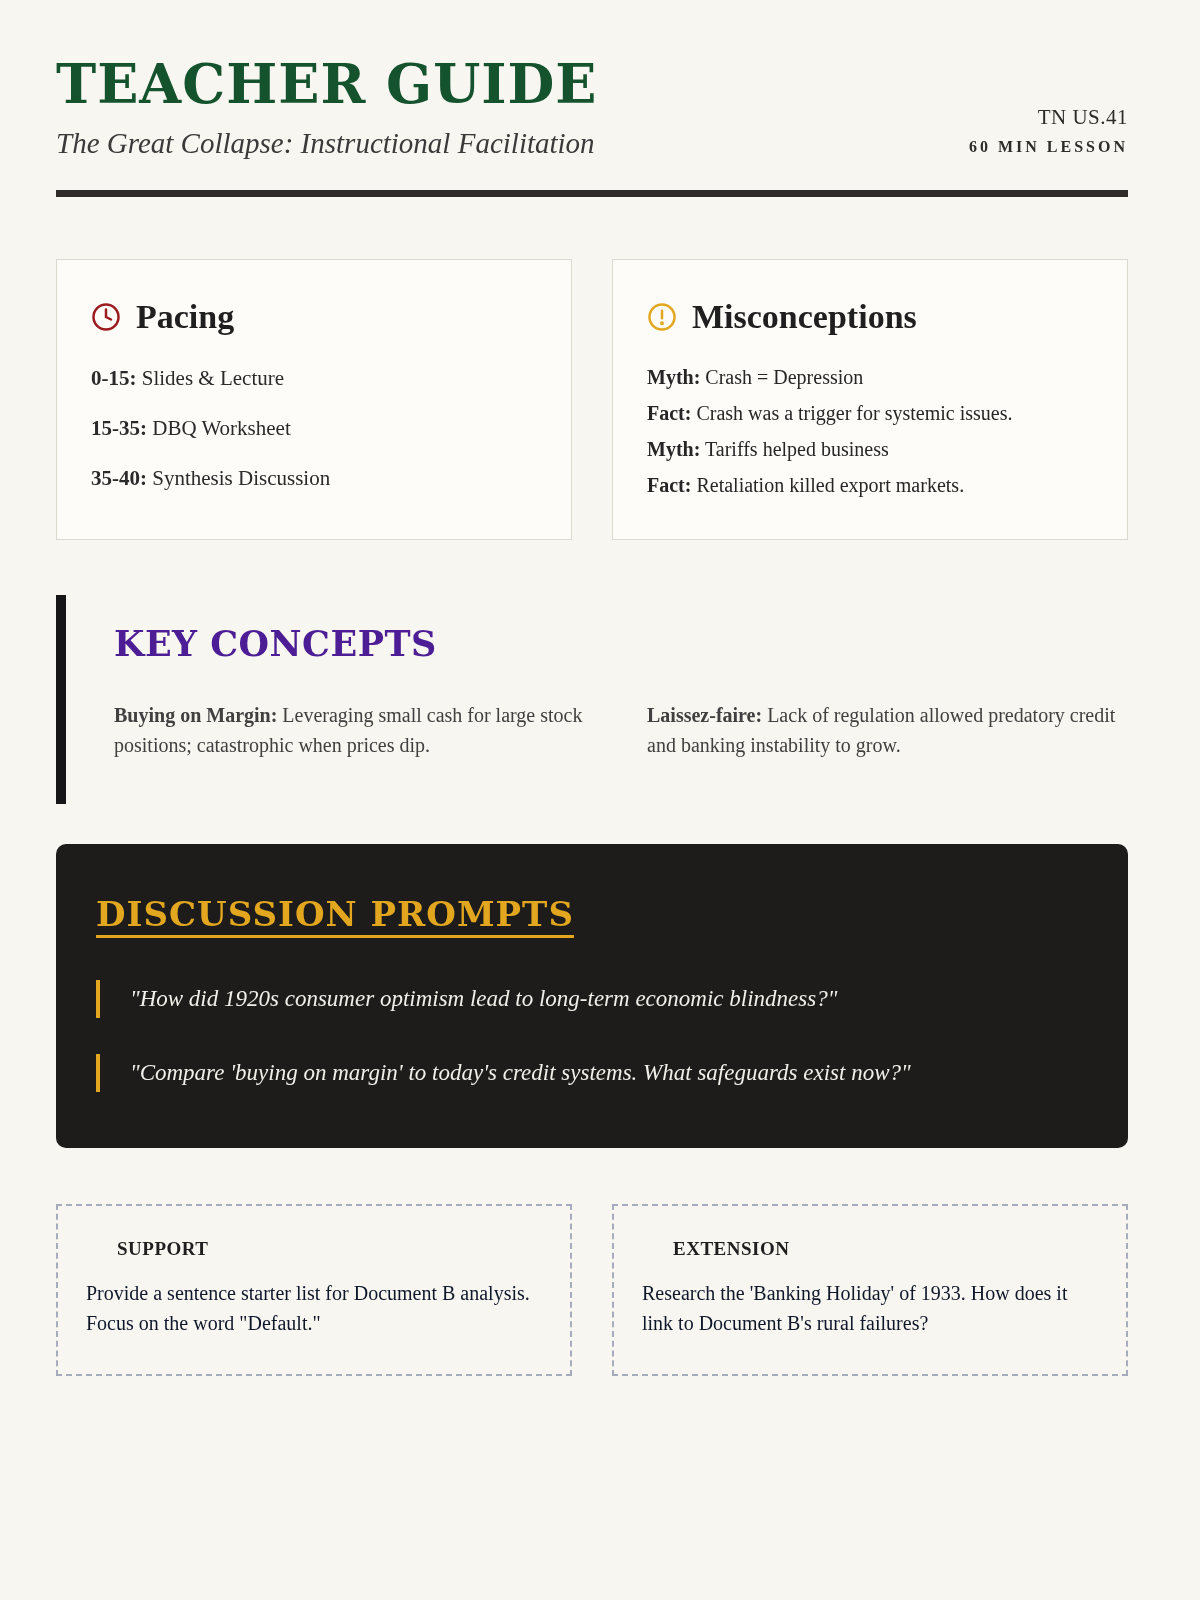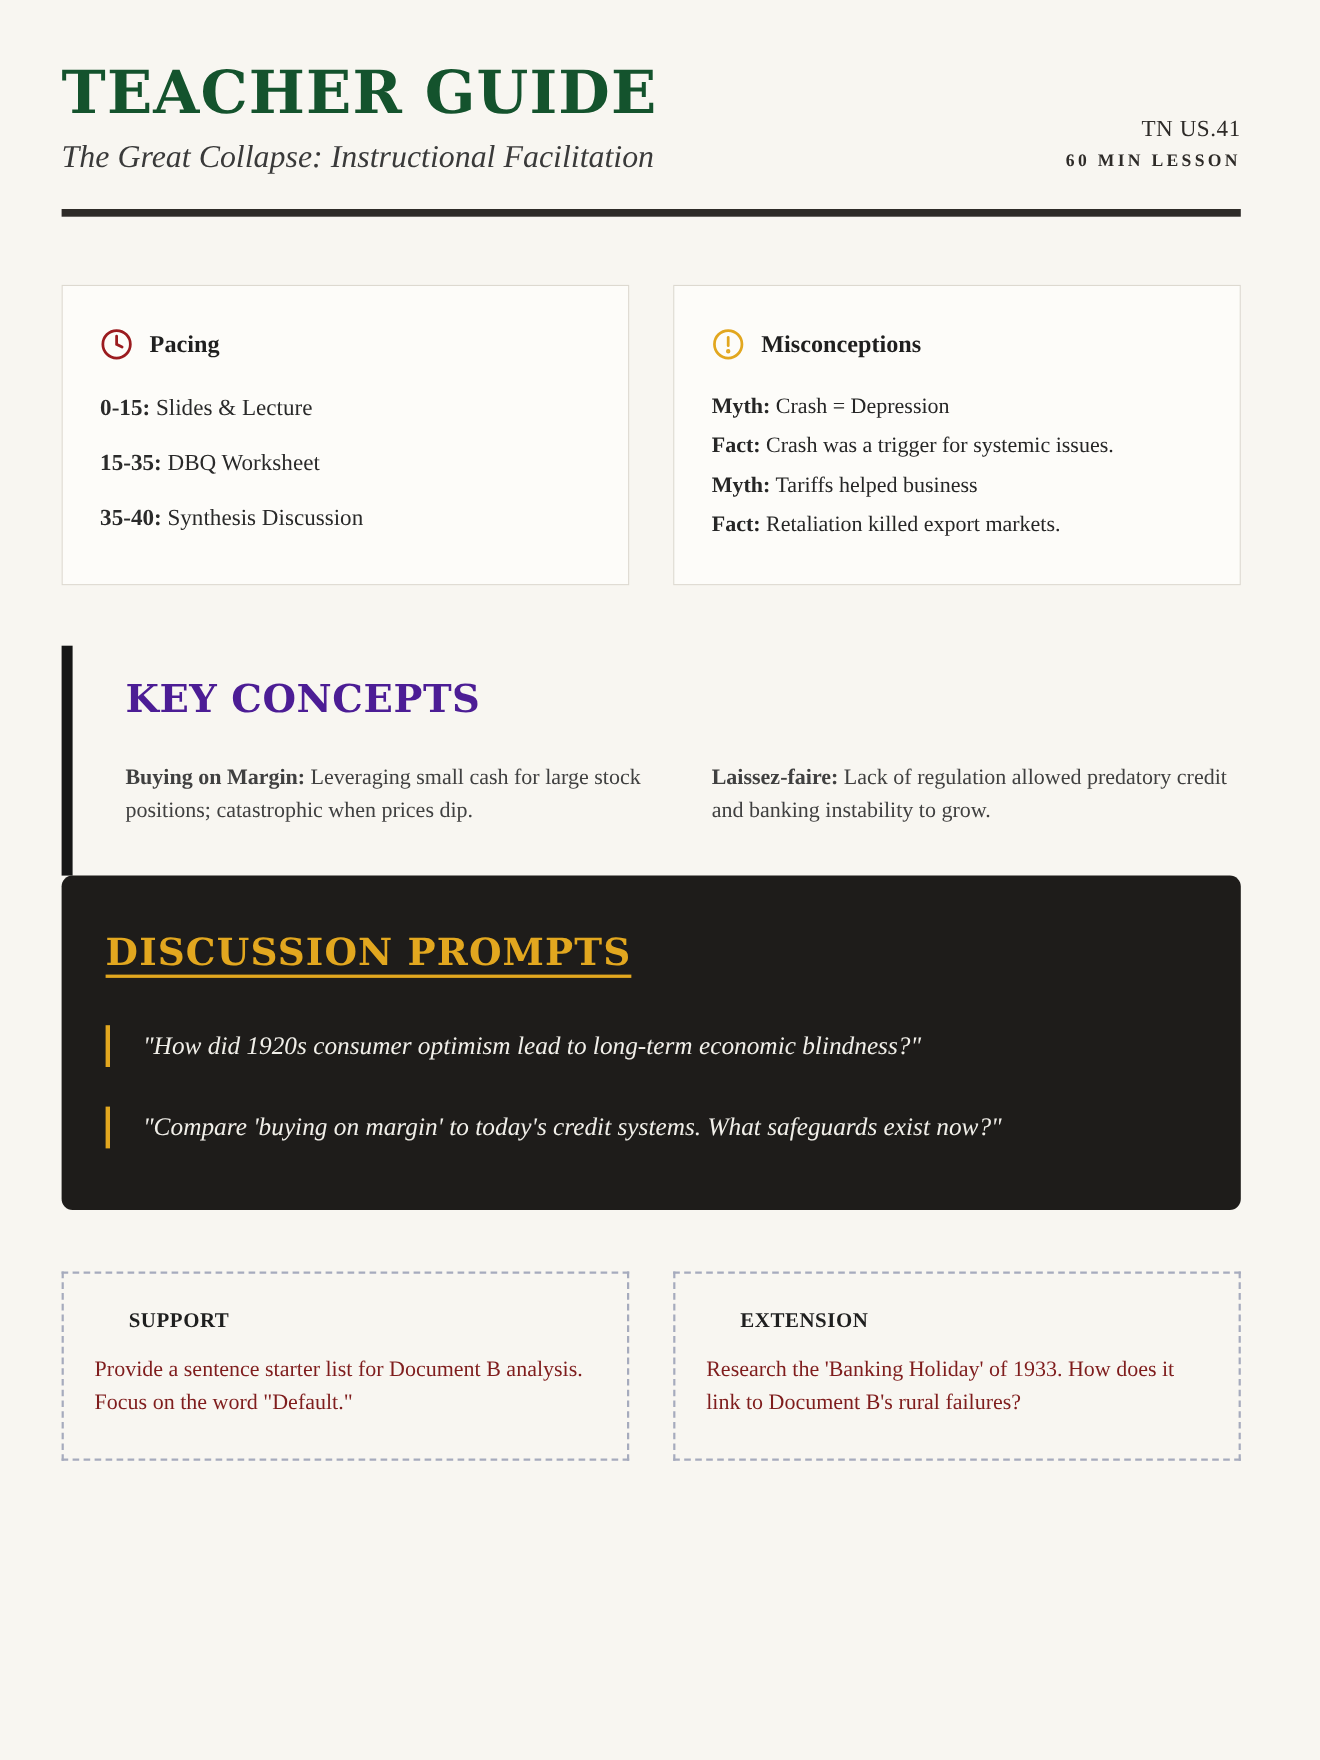--- a/index.html
+++ b/index.html
@@ -37,21 +37,21 @@
 
   
   .boxes-row { display: flex; gap: 40px; margin-top: 62px; }
   .info-box {
     flex: 1;
     background: #fdfcf9;
     border: 1px solid #ddd9d0;
     padding: 38px 34px 42px 34px;
   }
   .box-heading-row { display: flex; align-items: center; gap: 15px; margin-bottom: 30px; }
-  .box-heading { font-size: 22px; font-weight: 700; color: #1f1f1f; }
+  .box-heading { font-size: 34px; font-weight: 700; color: #1f1f1f; }
   .icon { display: inline-flex; width: 30px; height: 30px; }
 
   .pacing-item { font-size: 21px; margin-bottom: 25px; color: #2a2a2a; }
   .pacing-item:last-child { margin-bottom: 0; }
   .pacing-item strong { font-weight: 700; }
 
   .myth-item { font-size: 20px; margin-bottom: 13px; color: #262626; }
   .myth-item:last-child { margin-bottom: 0; }
   .myth-item strong { font-weight: 700; }
 
@@ -67,20 +67,21 @@
     font-weight: 700;
     color: #4c1d95;
     letter-spacing: 0.5px;
   }
   .concepts-row { display: flex; gap: 52px; margin-top: 36px; }
   .concept { flex: 1; font-size: 20px; line-height: 1.5; color: #404040; }
   .concept strong { font-weight: 700; }
 
   
   .discussion {
+    margin-top: 40px;
     background: #1e1c1a;
     border-radius: 10px;
     padding: 50px 45px 56px 40px;
   }
   .discussion-heading {
     font-family: "DejaVu Serif", "Liberation Serif", serif;
     display: inline-block;
     font-size: 34px;
     font-weight: 700;
     color: #e2a71f;
@@ -108,21 +109,21 @@
     background: transparent;
   }
   .note-heading {
     font-size: 19px;
     font-weight: 700;
     letter-spacing: 0.5px;
     color: #1f1f1f;
     margin-bottom: 18px;
     margin-left: 31px;
   }
-  .note-text { font-size: 20px; line-height: 1.5; color: #7f1d1d; }
+  .note-text { font-size: 20px; line-height: 1.5; color: #0f172a; }
 </style>
 </head>
 <body>
 
 <div class="page">
 
   <header class="header">
     <div class="header-left">
       <h1 class="title">TEACHER GUIDE</h1>
       <p class="subtitle">The Great Collapse: Instructional Facilitation</p>

